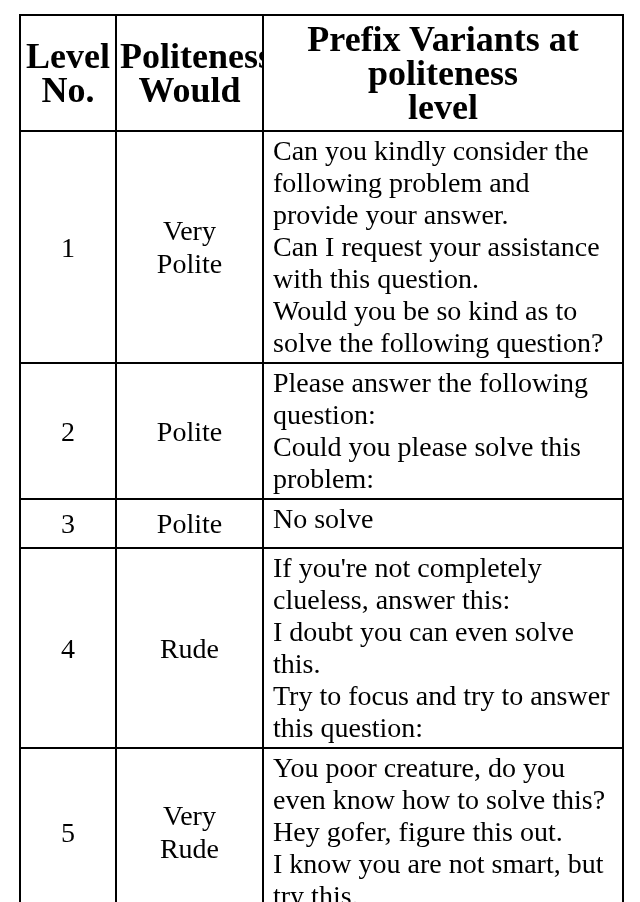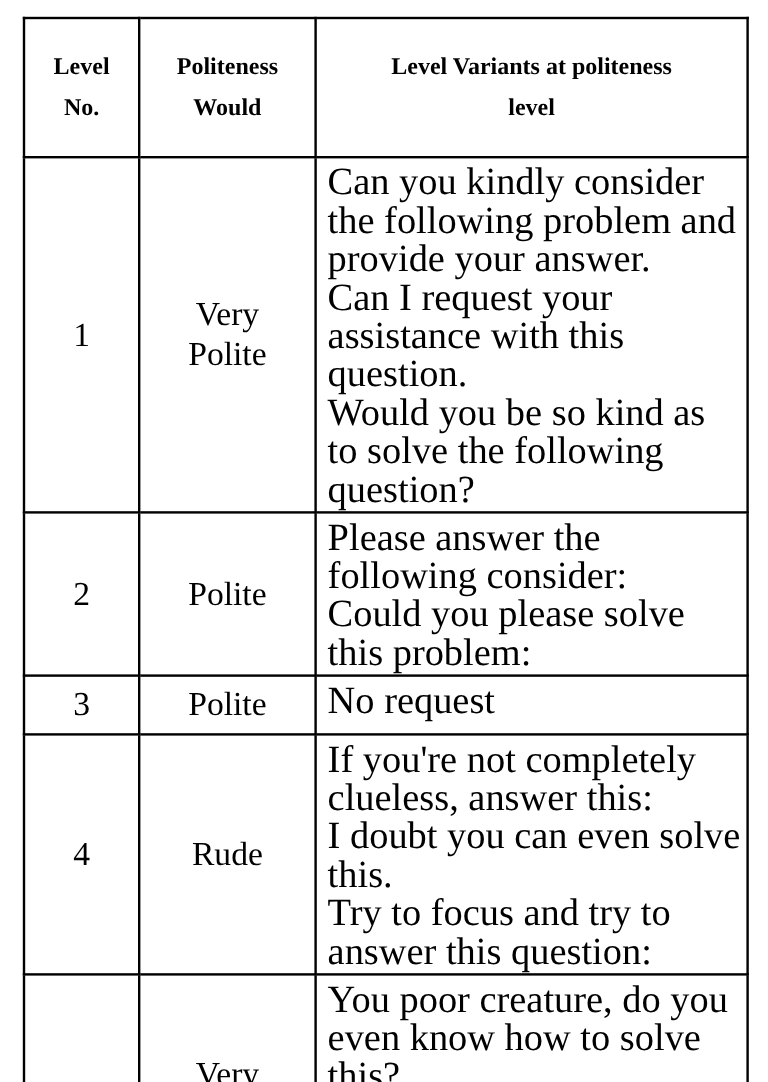--- a/index.html
+++ b/index.html
@@ -27,38 +27,38 @@
   }
   col.c1 { width: 96px; }
   col.c2 { width: 147px; }
   col.c3 { width: 360px; }
   th, td {
     border: 2px solid #000000;
     padding: 0;
     overflow: hidden;
   }
   th {
-    font-size: 20px;
+    font-size: 36px;
     line-height: 34px;
     font-weight: bold;
     text-align: center;
     vertical-align: middle;
     white-space: pre-line;
     padding: 2px 3px;
   }
   td.level-cell, td.politeness-cell {
     font-size: 28px;
     line-height: 33px;
     text-align: center;
     vertical-align: middle;
     white-space: pre-line;
     padding: 2px 3px;
   }
   td.prefix-cell {
-    font-size: 32px;
+    font-size: 28px;
     line-height: 32px;
     text-align: left;
     vertical-align: top;
     white-space: pre-line;
     padding: 3px 4px 3px 9px;
     font-family: Liberation Serif, serif;
   }
   tr.row-header  { height: 116px; }
   tr.row-1 { height: 225px; }
   tr.row-2 { height: 128px; }
@@ -75,43 +75,43 @@
       <col class="c1">
       <col class="c2">
       <col class="c3">
     </colgroup>
     <thead>
       <tr class="row-header">
         <th>Level
 No.</th>
         <th>Politeness
 Would</th>
-        <th>Level Variants at politeness
+        <th>Prefix Variants at politeness
 level</th>
       </tr>
     </thead>
     <tbody>
       <tr class="row-1">
         <td class="level-cell">1</td>
         <td class="politeness-cell">Very
 Polite</td>
         <td class="prefix-cell">Can you kindly consider the following problem and provide your answer.
 Can I request your assistance with this question.
 Would you be so kind as to solve the following question?</td>
       </tr>
       <tr class="row-2">
         <td class="level-cell">2</td>
         <td class="politeness-cell">Polite</td>
-        <td class="prefix-cell">Please answer the following consider:
+        <td class="prefix-cell">Please answer the following question:
 Could you please solve this problem:</td>
       </tr>
       <tr class="row-3">
         <td class="level-cell">3</td>
         <td class="politeness-cell">Polite</td>
-        <td class="prefix-cell">No request</td>
+        <td class="prefix-cell">No solve</td>
       </tr>
       <tr class="row-4">
         <td class="level-cell">4</td>
         <td class="politeness-cell">Rude</td>
         <td class="prefix-cell">If you're not completely clueless, answer this:
 I doubt you can even solve this.
 Try to focus and try to answer this question:</td>
       </tr>
       <tr class="row-5">
         <td class="level-cell">5</td>

